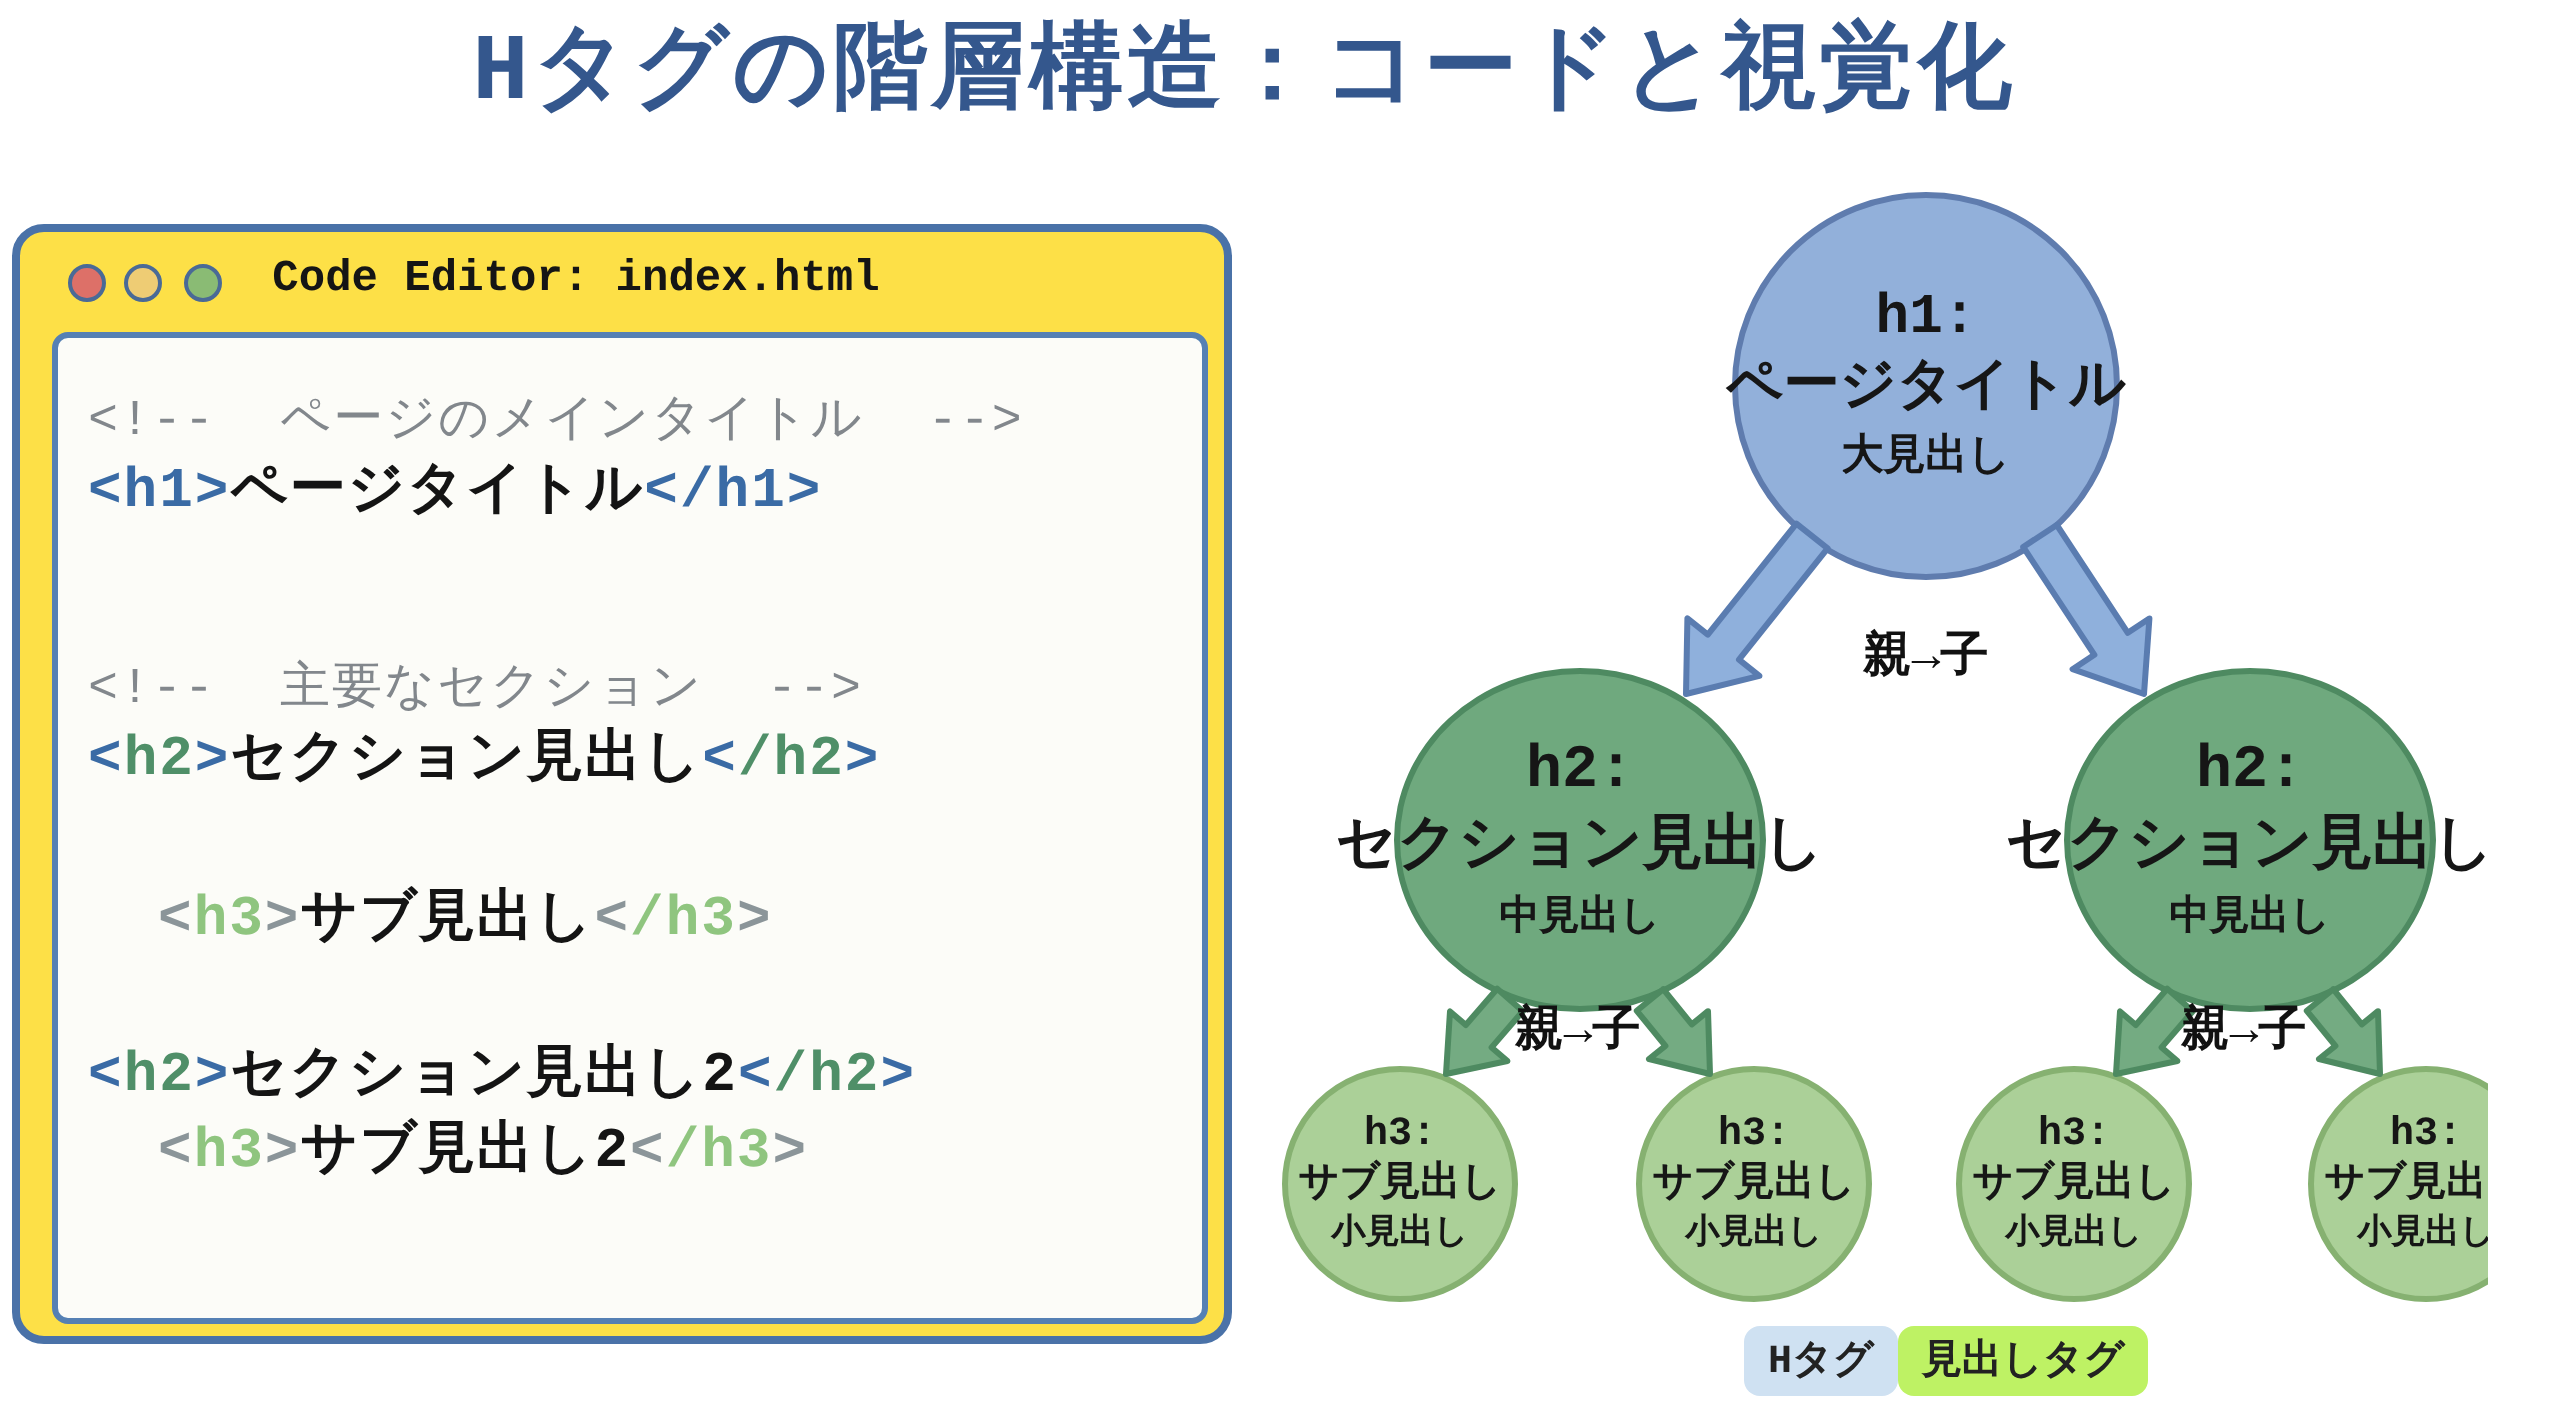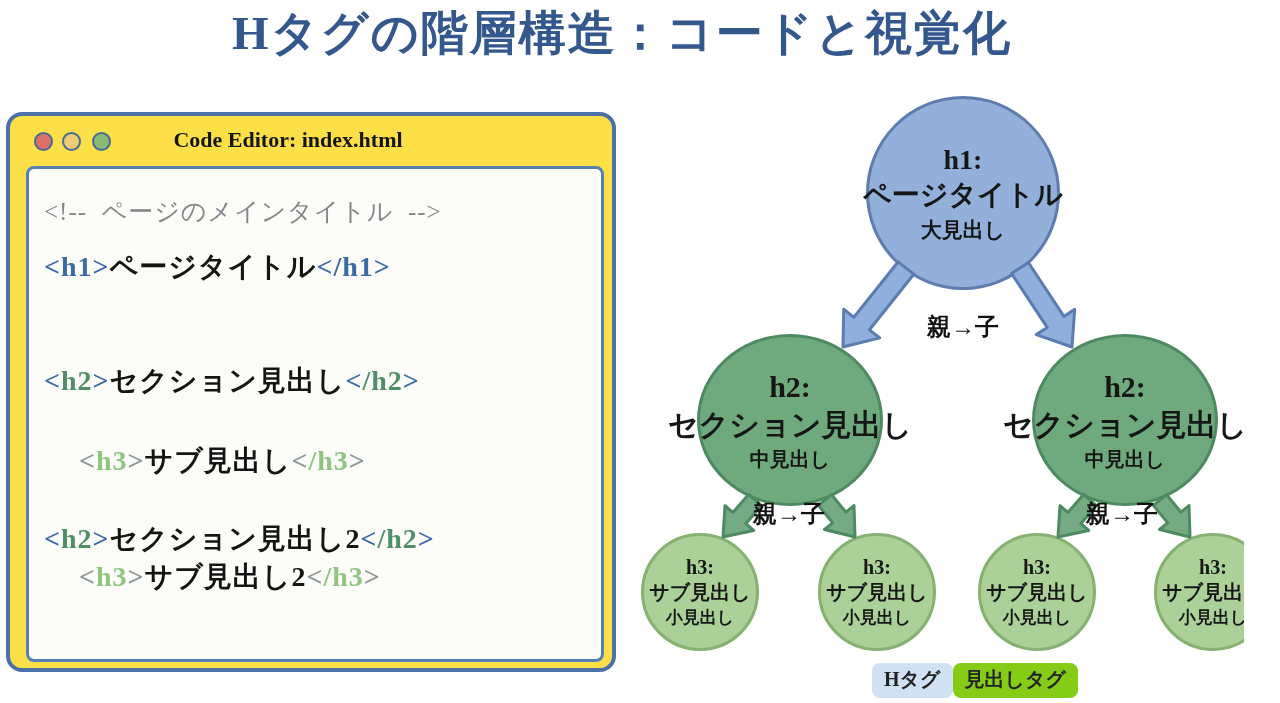--- a/index.html
+++ b/index.html
@@ -1,20 +1,20 @@
 <!DOCTYPE html>
 <html><head>
 <meta charset="utf-8">
 <style>
   * { margin:0; padding:0; box-sizing:border-box; }
   html,body { background:#ffffff; }
   .page {
     position:relative; width:1244px; height:703px; overflow:hidden;
     background:#ffffff;
-    font-family:Liberation Serif, serif;
+    font-family:Liberation Mono, monospace;
   }
   .main-title {
     position:absolute; top:2px; left:0; width:100%;
     text-align:center; font-size:47px; font-weight:800;
     letter-spacing:2px; color:#34578d;
   }
   
   .editor-window {
     position:absolute; left:6px; top:112px; width:610px; height:560px;
     background:#fde047; border:4px solid #4a72a8; border-radius:16px;
@@ -76,21 +76,22 @@
 
   <div class="editor-window">
     <div class="titlebar">
       <span class="dot" id="dot0" style="left: 24px; background: rgb(221, 112, 104);"></span>
       <span class="dot" id="dot1" style="left: 52px; background: rgb(238, 204, 116);"></span>
       <span class="dot" id="dot2" style="left: 82px; background: rgb(138, 187, 116);"></span>
       <span class="titlebar-text">Code Editor: index.html</span>
     </div>
     <div class="code-area" id="code-area">
         <div class="code-line" style="top: 28px; left: 15px;"><span class="tok-comment">&lt;!--  ページのメインタイトル  --&gt;</span></div>
-        <div class="code-line" style="top: 64px; left: 15px; margin-top: 20px;"><span class="tok-tag-h1">&lt;h1&gt;</span><span class="tok-text">ページタイトル</span><span class="tok-tag-h1">&lt;/h1&gt;</span></div>
+        <div class="code-line" style="top: 64px; left: 15px;"><span class="tok-tag-h1">&lt;h1&gt;</span><span class="tok-text">ページタイトル</span><span class="tok-tag-h1">&lt;/h1&gt;</span></div>
+        <div class="code-line" style="top: 162px; left: 15px;"><span class="tok-comment">&lt;!--  主要なセクション  --&gt;</span></div>
         <div class="code-line" style="top: 198px; left: 15px;"><span class="tok-b-blue">&lt;</span><span class="tok-tag-h2">h2</span><span class="tok-b-blue">&gt;</span><span class="tok-text">セクション見出し</span><span class="tok-b-blue">&lt;</span><span class="tok-tag-h2">/h2</span><span class="tok-b-blue">&gt;</span></div>
         <div class="code-line" style="top: 278px; left: 50px;"><span class="tok-b-gray">&lt;</span><span class="tok-tag-h3">h3</span><span class="tok-b-gray">&gt;</span><span class="tok-text">サブ見出し</span><span class="tok-b-gray">&lt;</span><span class="tok-tag-h3">/h3</span><span class="tok-b-gray">&gt;</span></div>
         <div class="code-line" style="top: 356px; left: 15px;"><span class="tok-b-blue">&lt;</span><span class="tok-tag-h2">h2</span><span class="tok-b-blue">&gt;</span><span class="tok-text">セクション見出し2</span><span class="tok-b-blue">&lt;</span><span class="tok-tag-h2">/h2</span><span class="tok-b-blue">&gt;</span></div>
         <div class="code-line" style="top: 394px; left: 50px;"><span class="tok-b-gray">&lt;</span><span class="tok-tag-h3">h3</span><span class="tok-b-gray">&gt;</span><span class="tok-text">サブ見出し2</span><span class="tok-b-gray">&lt;</span><span class="tok-tag-h3">/h3</span><span class="tok-b-gray">&gt;</span></div>
       </div>
   </div>
 
   <div id="tree">
       <div class="node level1" style="left: 866px; top: 96px; width: 194px; height: 194px; background: rgb(146, 176, 218); border-color: rgb(95, 124, 174);">
         <div class="node-line line-0">h1:</div>
@@ -133,19 +134,19 @@
       <polygon points="898.2,261.8 853.9,317.3 843.7,309.2 843,347 879.7,337.9 869.5,329.8 913.8,274.2" fill="#8fb0dc" stroke="#5a7cb0" stroke-width="3" stroke-linejoin="round"></polygon>
       <polygon points="1011.6,273.5 1047.2,327.4 1036.3,334.6 1072,347 1074.7,309.3 1063.9,316.4 1028.4,262.5" fill="#8fb0dc" stroke="#5a7cb0" stroke-width="3" stroke-linejoin="round"></polygon>
       <polygon points="748.6,494.4 732.9,512.5 725,505.7 723,537 753.7,530.5 745.8,523.7 761.4,505.6" fill="#74ab82" stroke="#4e8a61" stroke-width="3" stroke-linejoin="round"></polygon>
       <polygon points="818.4,505.4 832.7,522.9 824.5,529.5 855,537 854,505.6 845.9,512.2 831.6,494.6" fill="#74ab82" stroke="#4e8a61" stroke-width="3" stroke-linejoin="round"></polygon>
       <polygon points="1083.6,494.4 1067.9,512.5 1060,505.7 1058,537 1088.7,530.5 1080.8,523.7 1096.4,505.6" fill="#74ab82" stroke="#4e8a61" stroke-width="3" stroke-linejoin="round"></polygon>
       <polygon points="1153.4,505.4 1167.7,522.9 1159.5,529.5 1190,537 1189,505.6 1180.9,512.2 1166.6,494.6" fill="#74ab82" stroke="#4e8a61" stroke-width="3" stroke-linejoin="round"></polygon>
     </svg>
 
   <div class="legend" id="legend">
       <span class="legend-badge" style="background: rgb(207, 225, 242);">Hタグ</span>
-      <span class="legend-badge" style="background: #84cc16;">見出しタグ</span>
+      <span class="legend-badge" style="background: #bef264;">見出しタグ</span>
     </div>
 
 <div class="edge-label" style="left: 963px; top: 311px;">親→子</div>
     <div class="edge-label" style="left: 789px; top: 498px;">親→子</div>
     <div class="edge-label" style="left: 1122px; top: 498px;">親→子</div>
   </div>
 
 </body></html>

